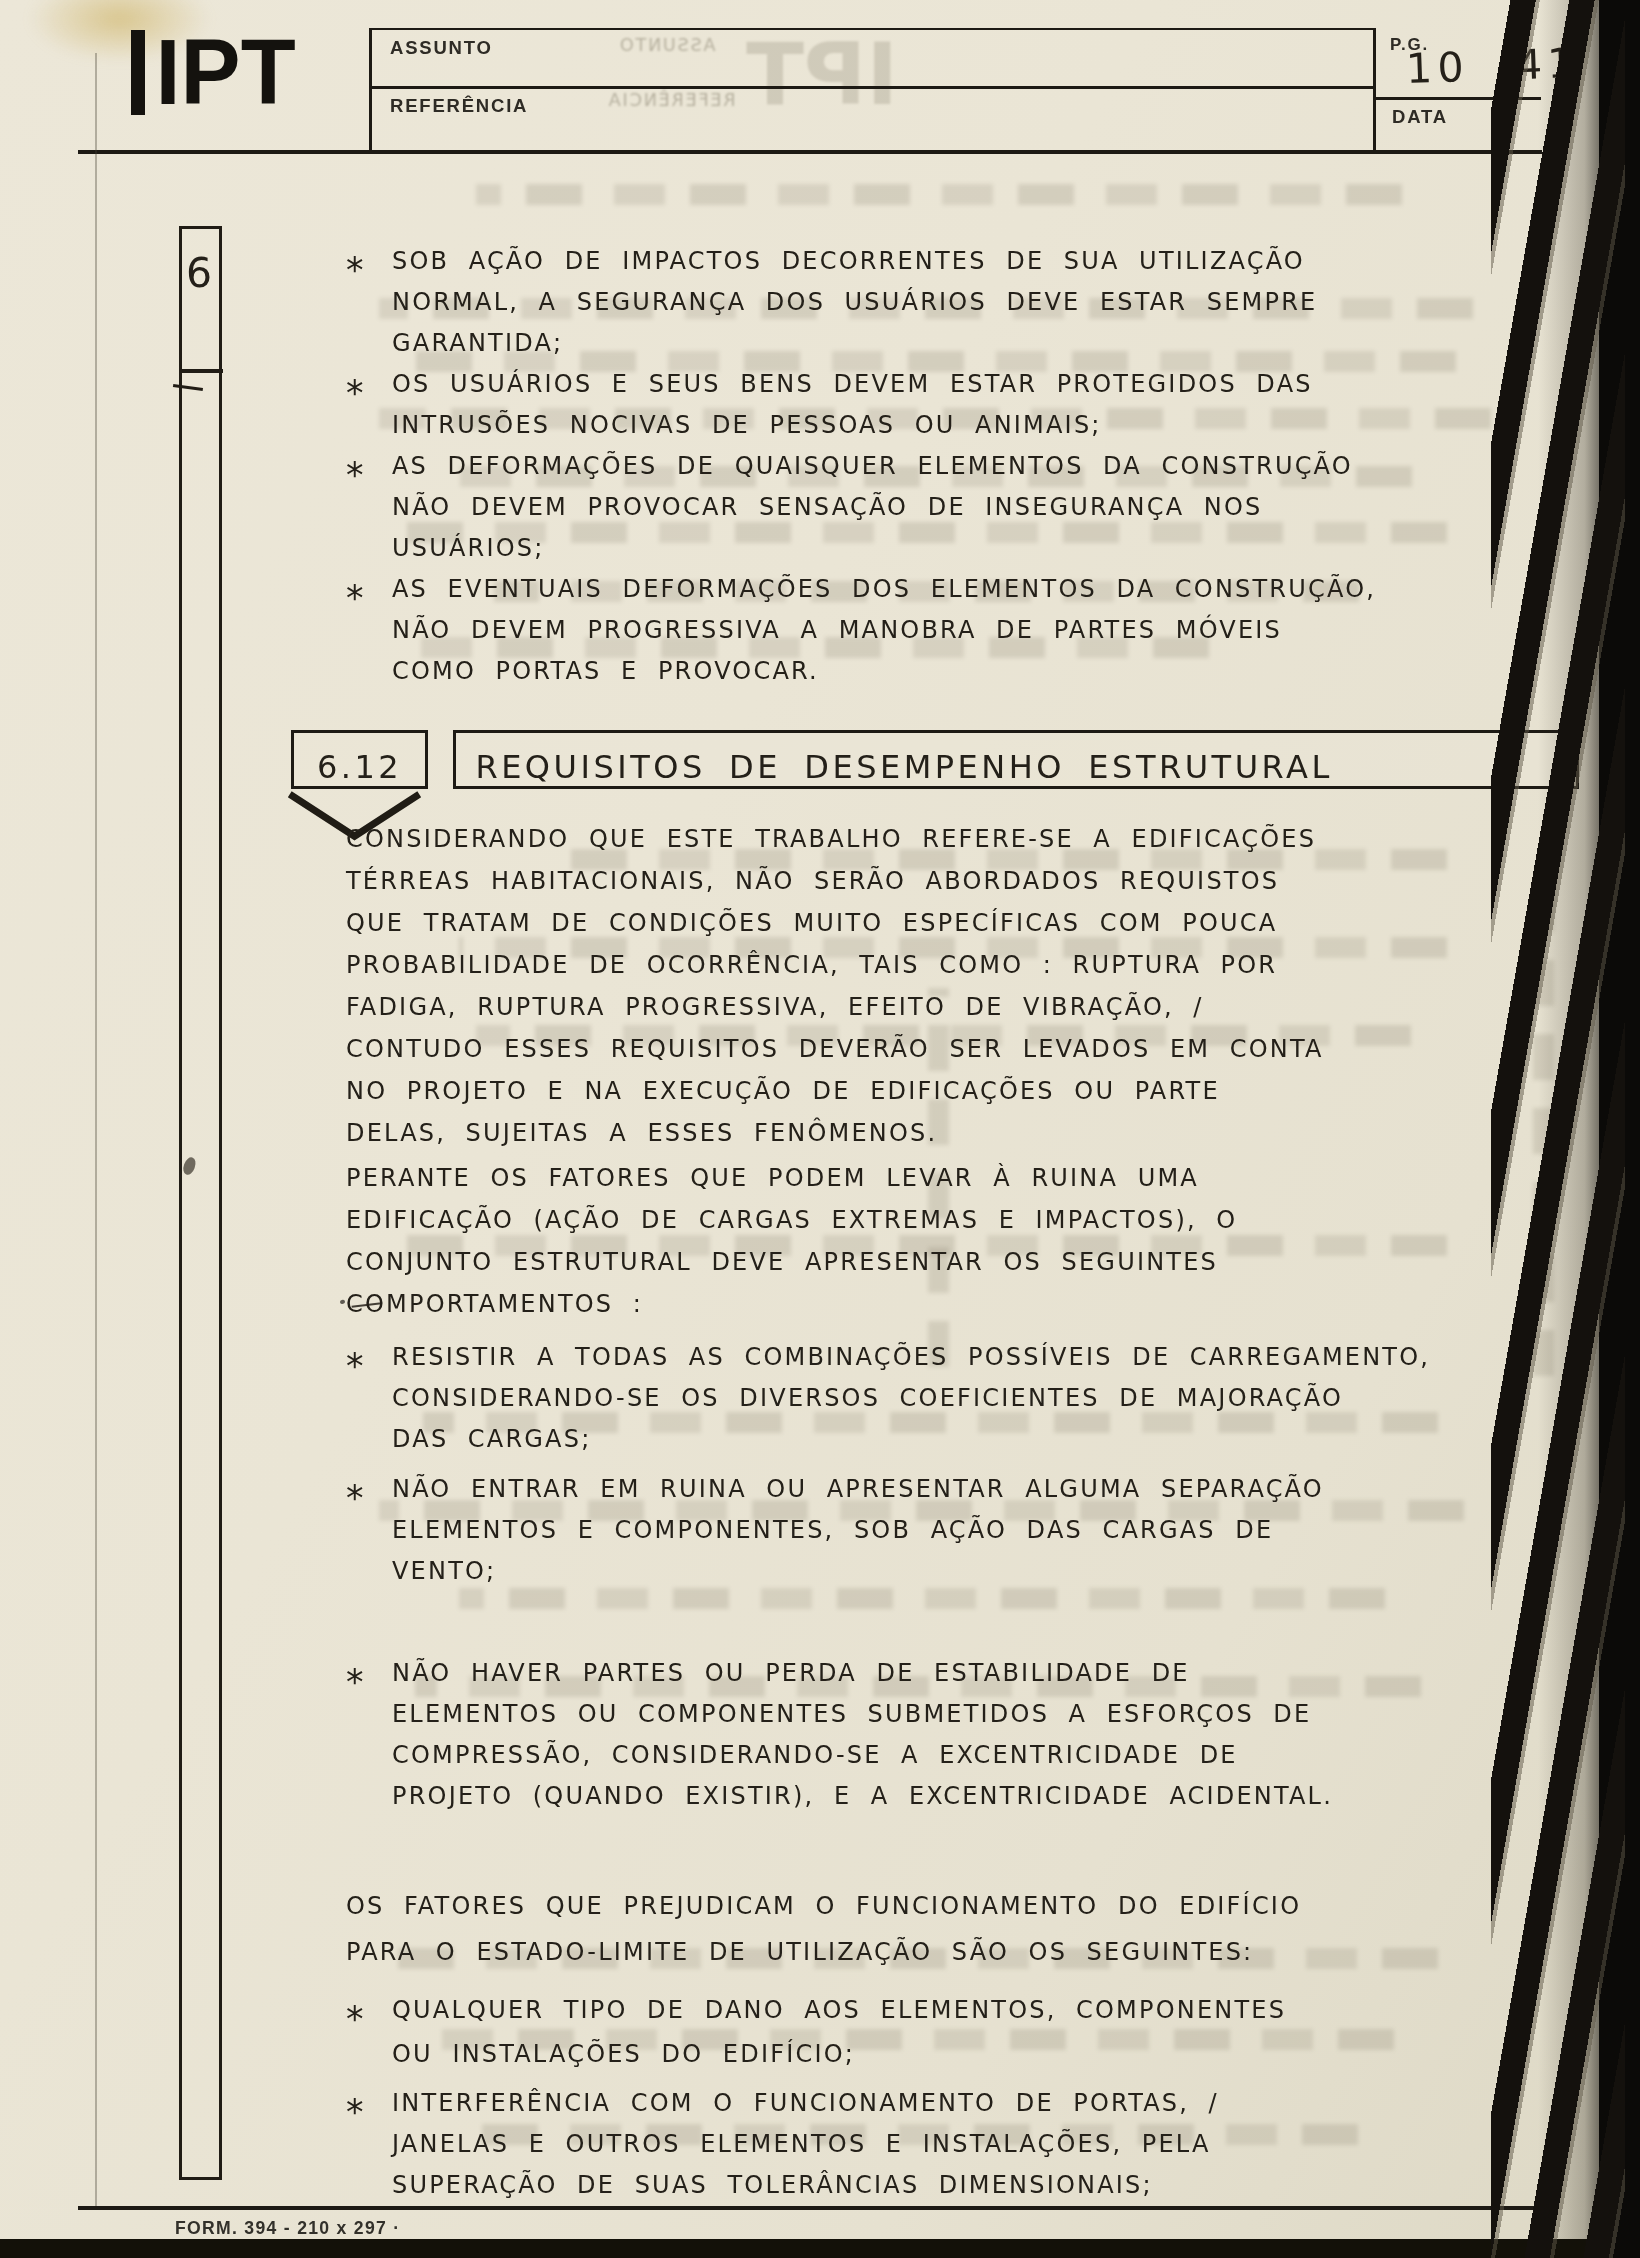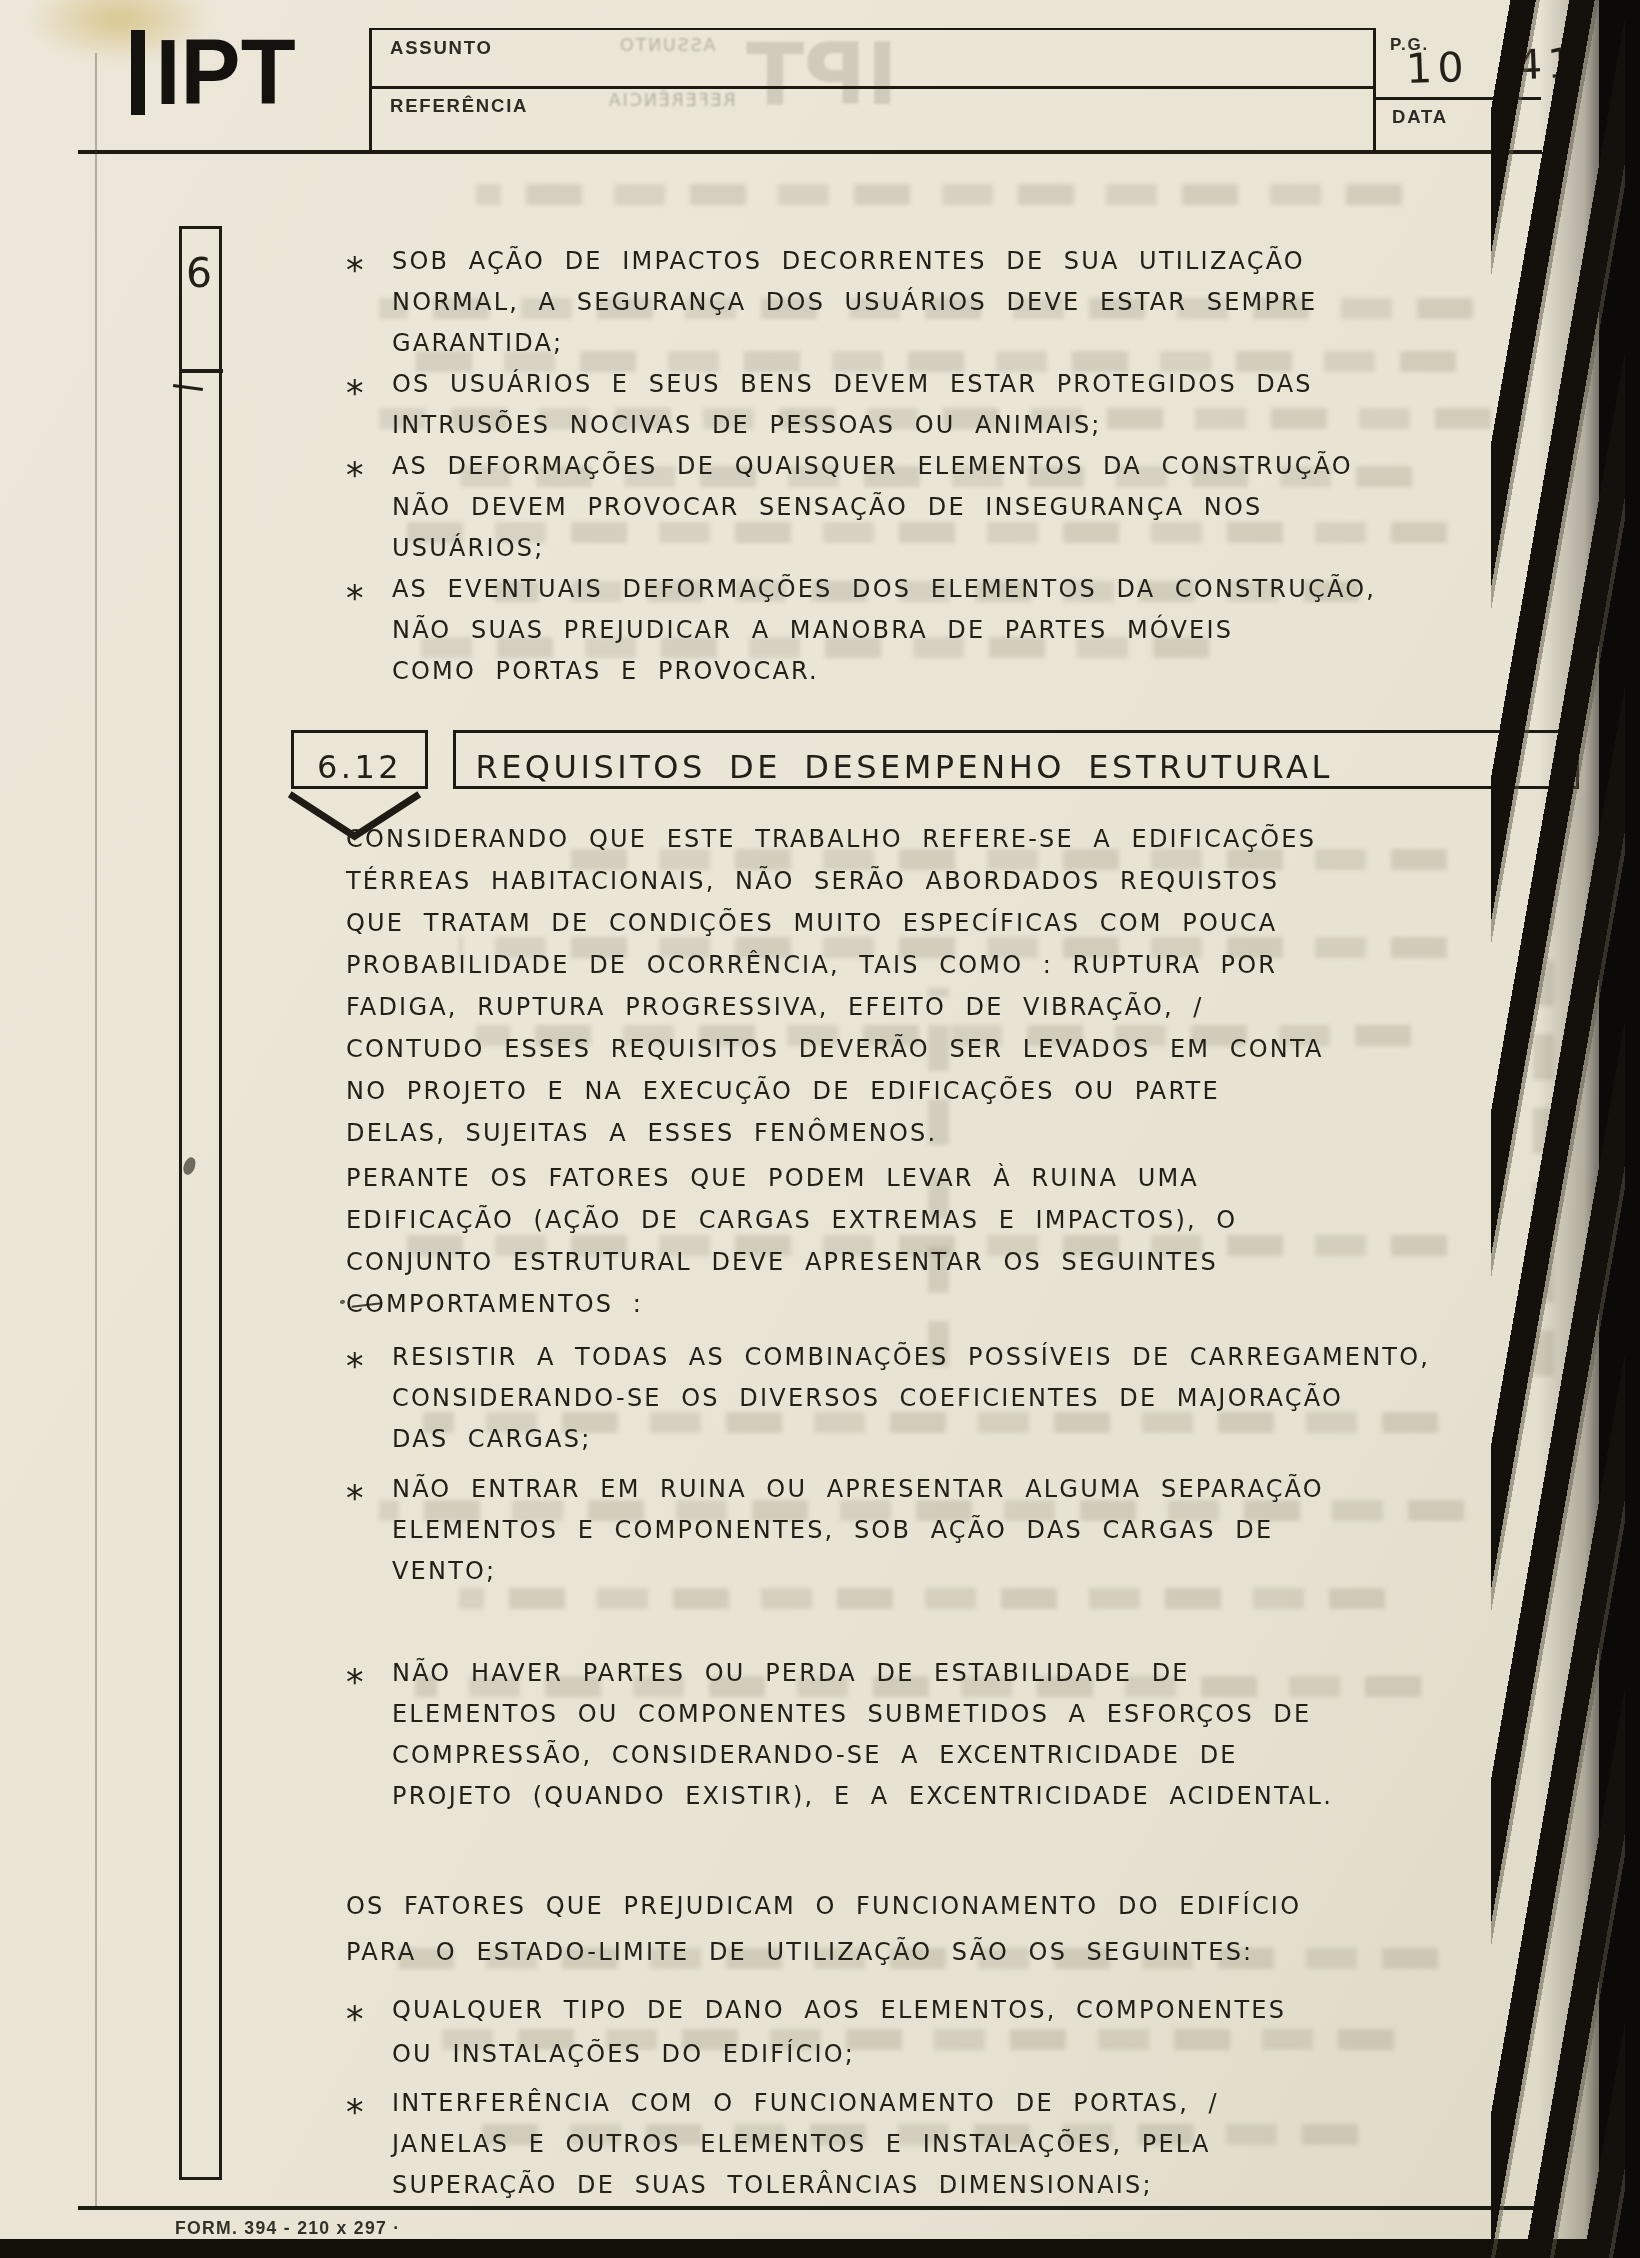--- a/index.html
+++ b/index.html
@@ -136,21 +136,21 @@
         <div class="line pad"><span class="ast">*</span><span>OS USUÁRIOS E SEUS BENS DEVEM ESTAR PROTEGIDOS DAS</span></div>
         <div class="line pad">INTRUSÕES NOCIVAS DE PESSOAS OU ANIMAIS;</div>
       </div>
       <div>
         <div class="line pad"><span class="ast">*</span><span>AS DEFORMAÇÕES DE QUAISQUER ELEMENTOS DA CONSTRUÇÃO</span></div>
         <div class="line pad">NÃO DEVEM PROVOCAR SENSAÇÃO DE INSEGURANÇA NOS</div>
         <div class="line pad">USUÁRIOS;</div>
       </div>
       <div>
         <div class="line pad"><span class="ast">*</span><span>AS EVENTUAIS DEFORMAÇÕES DOS ELEMENTOS DA CONSTRUÇÃO,</span></div>
-        <div class="line pad">NÃO SUAS PREJUDICAR A MANOBRA DE PARTES MÓVEIS</div>
+        <div class="line pad">NÃO DEVEM PROGRESSIVA A MANOBRA DE PARTES MÓVEIS</div>
         <div class="line pad">COMO PORTAS E PROVOCAR.</div>
       </div>
     </div>
 
     <div class="secbox sec-num">
       <span class="hw">6.12</span>
     </div>
     <div class="secbox sec-title">
       <span class="hw">REQUISITOS DE DESEMPENHO ESTRUTURAL</span>
     </div>

